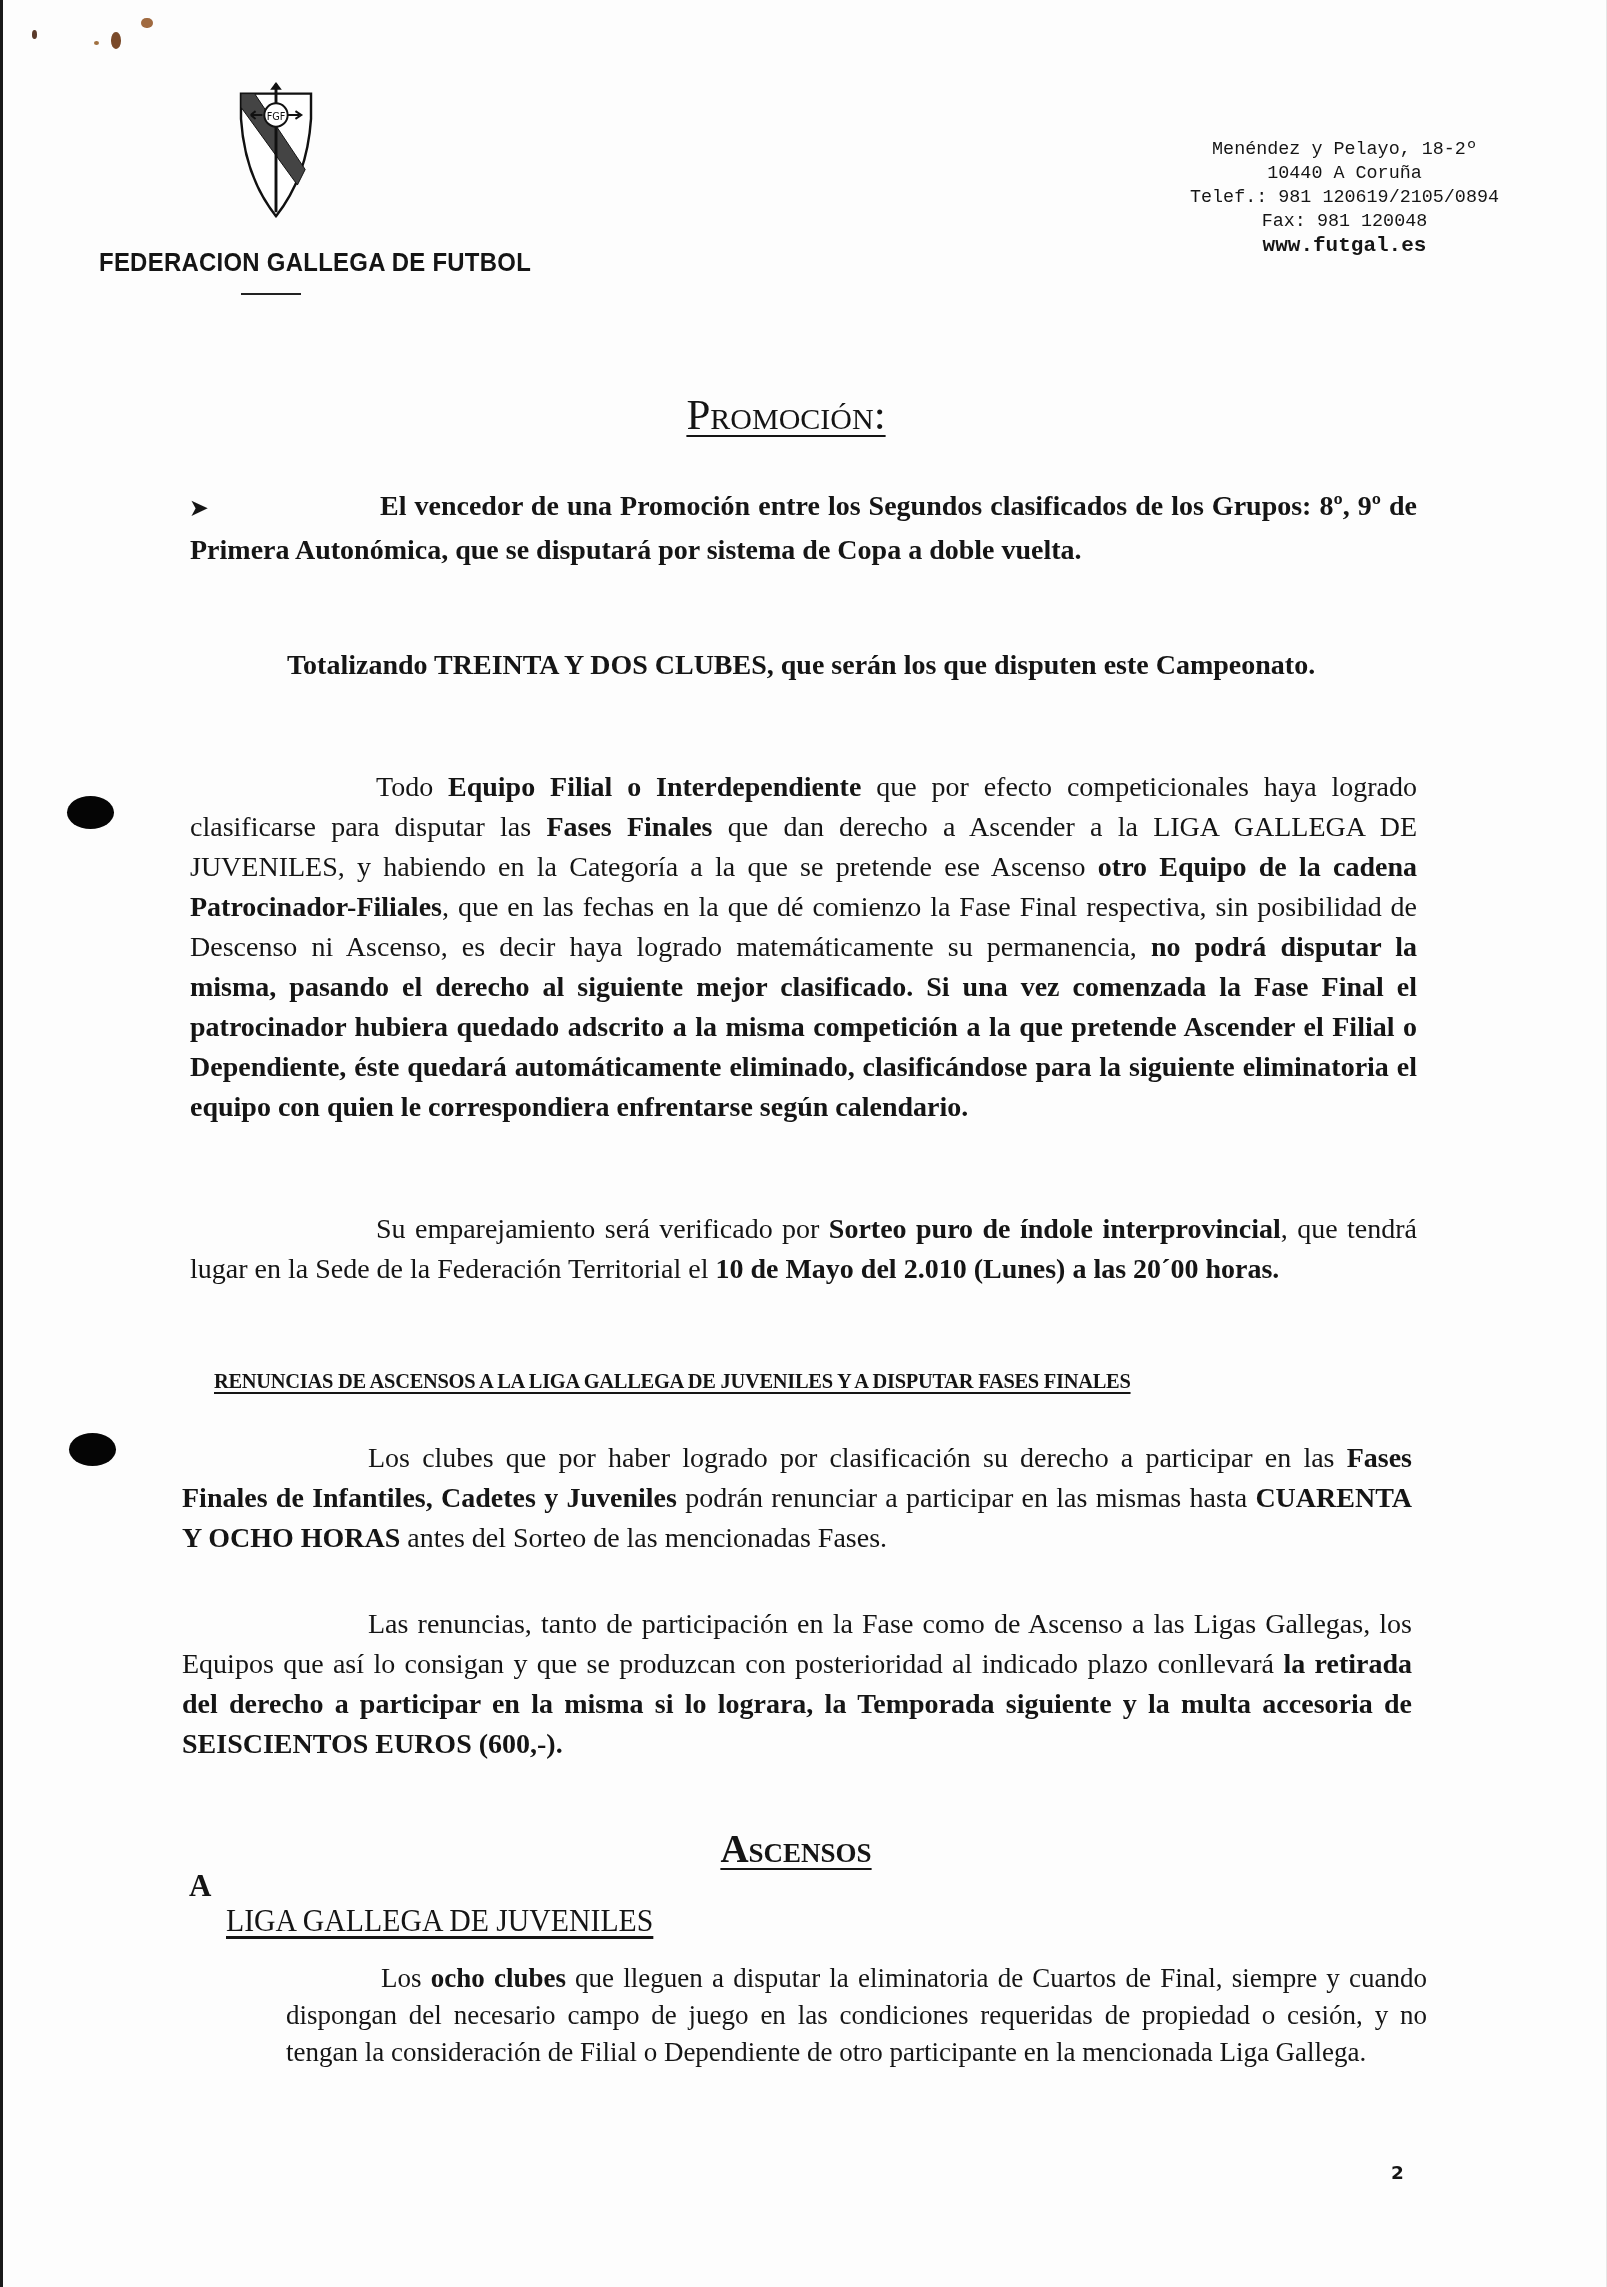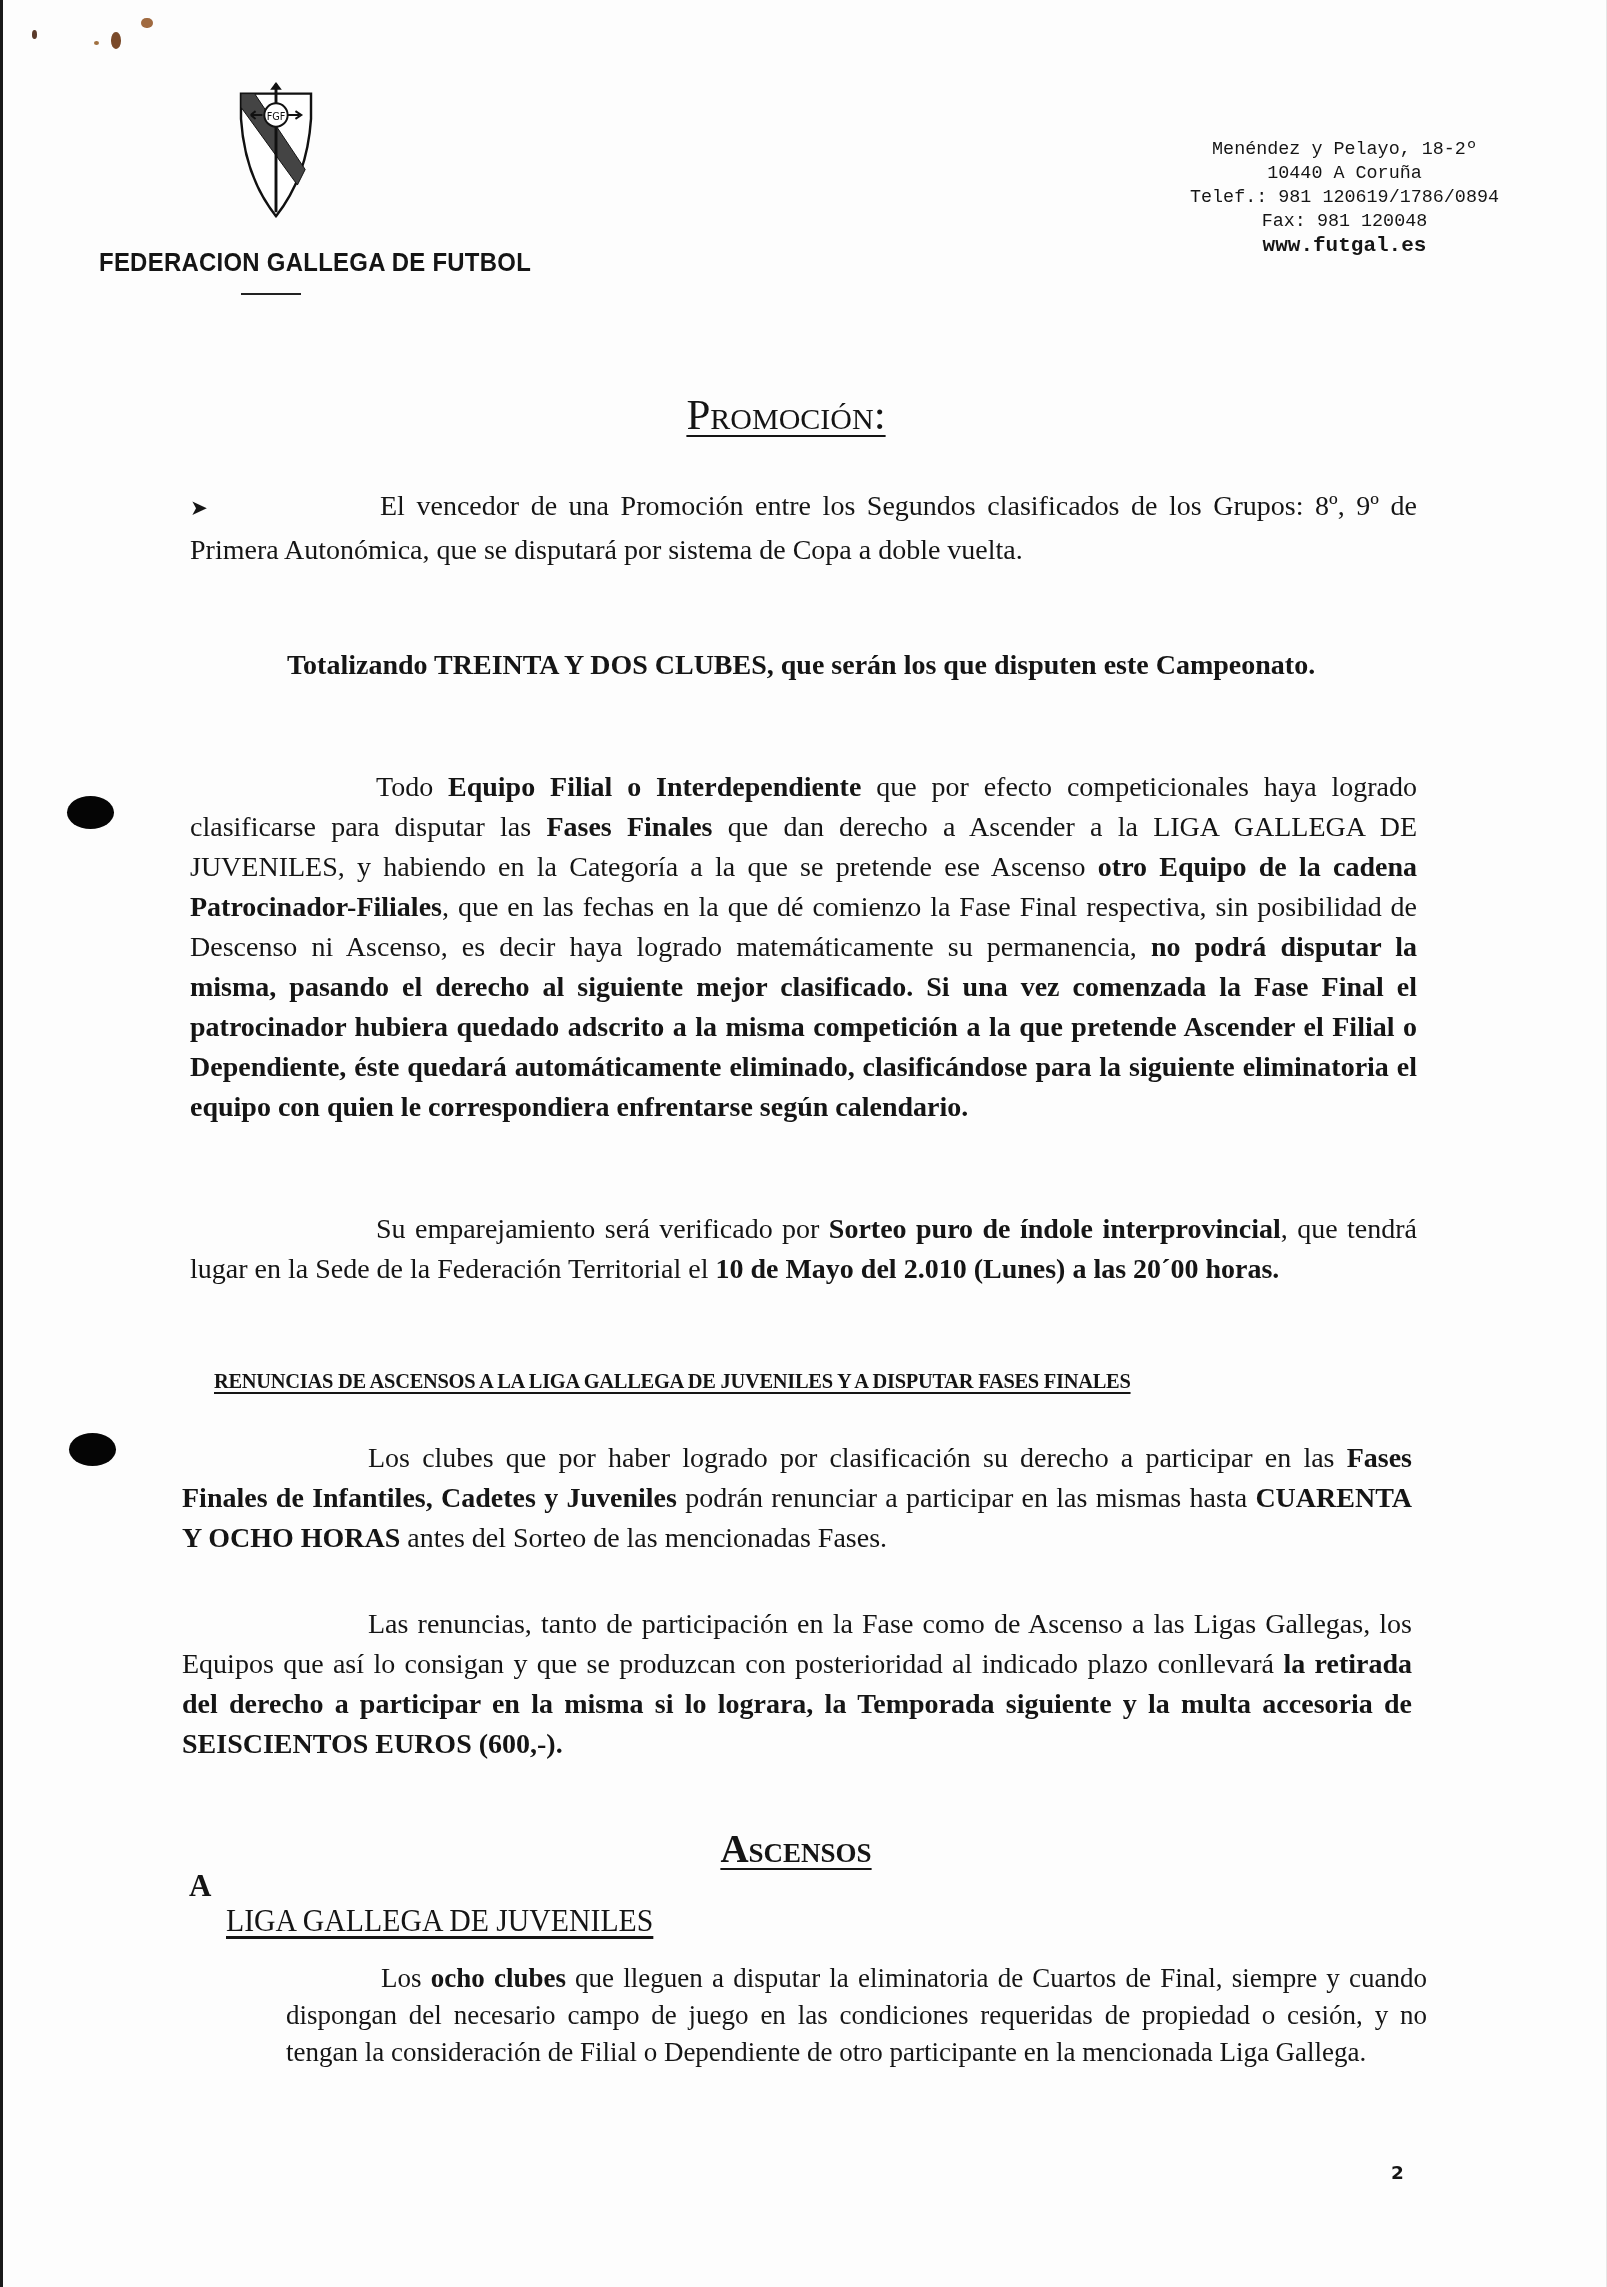--- a/index.html
+++ b/index.html
@@ -45,21 +45,21 @@
     position: absolute; left: 226px; top: 1902px; font-size: 32px;
     text-decoration: underline; text-underline-offset: 4.9px; transform: scaleX(0.93); transform-origin: left;
   }
 
   
   .para {
     position: absolute; font-size: 28px; line-height: 40px; text-align: justify;
     text-align-last: left;
   }
   .para b { font-weight: bold; }
-  .p-vencedor { left: 190px; width: 1227px; top: 485px; font-weight: normal; line-height: 41px; }
+  .p-vencedor { left: 190px; width: 1227px; top: 485px; font-weight: bold; line-height: 41px; }
   .p-totalizando { left: 190px; width: 1227px; top: 645px; font-weight: bold; }
   .p-totalizando .ind { display: inline-block; width: 97px; }
   .p-filial { left: 190px; width: 1227px; top: 767px; }
   .ind2 { display: inline-block; width: 186px; }
   .p-sorteo { left: 190px; width: 1227px; top: 1209px; }
   .p-clubes { left: 182px; width: 1230px; top: 1438px; }
   .p-renuncias { left: 182px; width: 1230px; top: 1604px; }
   .p-ocho { left: 286px; width: 1141px; top: 1960px; line-height: 37px; font-size: 27px; }
   .p-ocho .ind3 { display: inline-block; width: 95px; }
 
@@ -93,21 +93,21 @@
     <path d="M14 36 L26 36 M14 36 L19 32 M14 36 L19 40" stroke="#111" stroke-width="2" fill="none"></path>
     <path d="M52 36 L64 36 M60 32 L66 36 L60 40" stroke="#111" stroke-width="2" fill="none"></path>
   </svg>
 </div>
 <div class="org-name">FEDERACION GALLEGA DE FUTBOL</div>
 <div class="org-rule"></div>
 
 <div class="contact">
   <div>Menéndez y Pelayo, 18-2º</div>
   <div>10440 A Coruña</div>
-  <div>Telef.: 981 120619/1786/0894</div>
+  <div>Telef.: 981 120619/2105/0894</div>
   <div>Fax: 981 120048</div>
   <div class="web">www.futgal.es</div>
 </div>
 
 <div class="section-title title-promocion">Promoción:</div>
 
 <div class="para p-vencedor">
   <span style="display:inline-block;width:190px;text-align:right;padding-right:0;margin-left:0px;"><span style="display:inline-block;width:89px;text-align:left;font-size:21.3px;">➤</span></span><span>El vencedor de una Promoción entre los Segundos clasificados de los Grupos: 8º, 9º de Primera Autonómica, que se disputará por sistema de Copa a doble vuelta.</span>
 </div>
 

